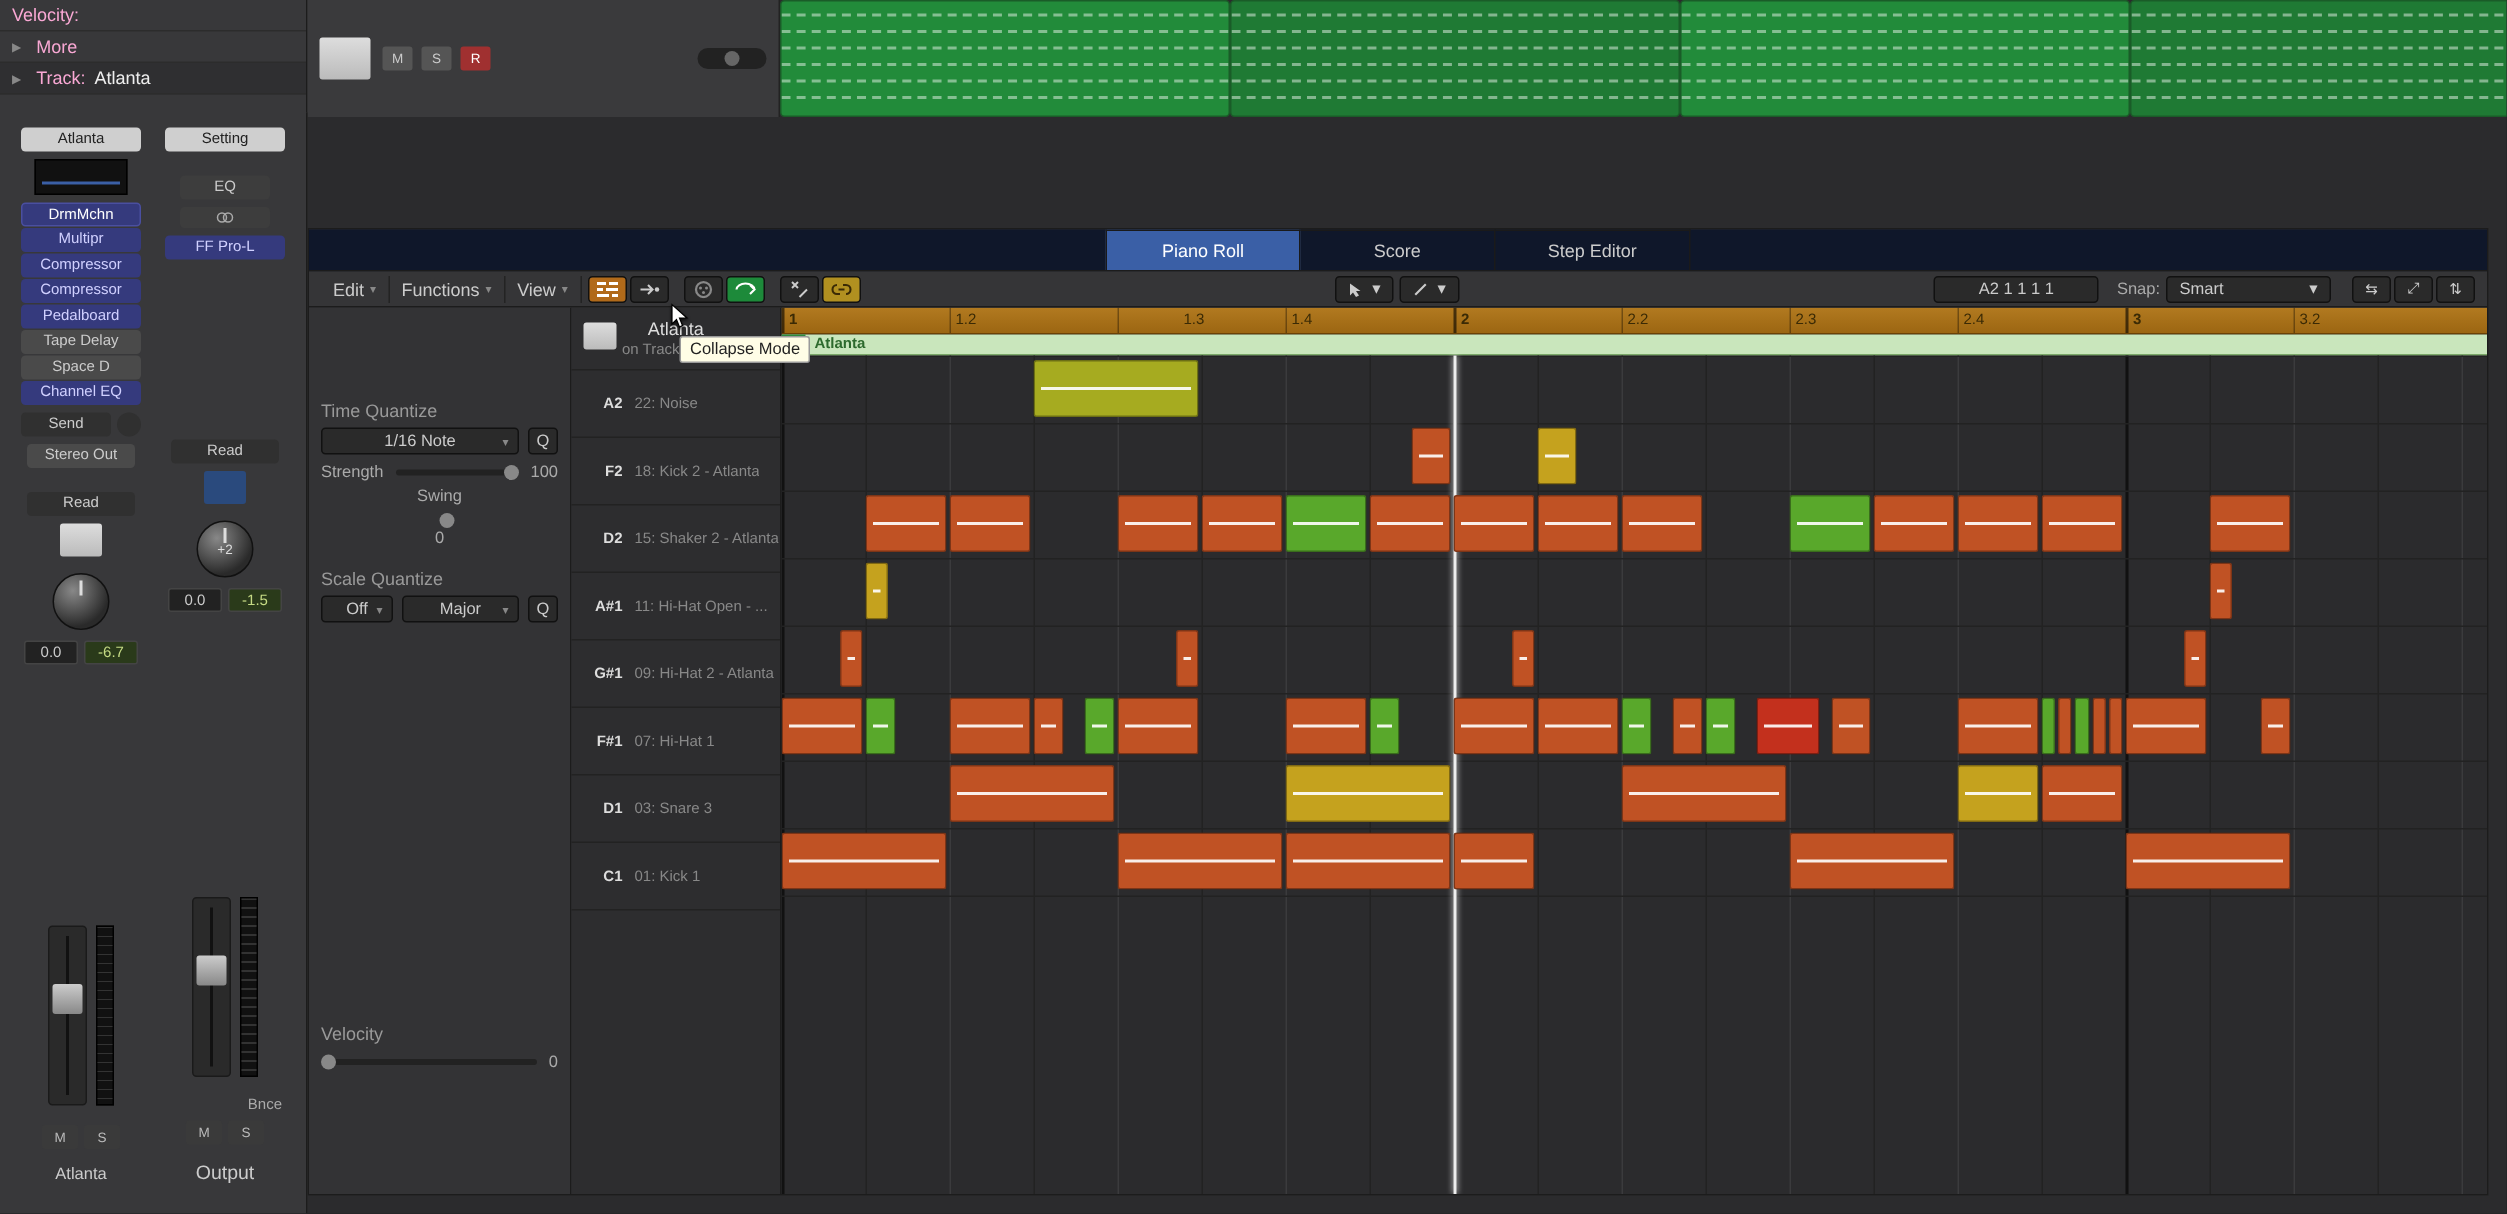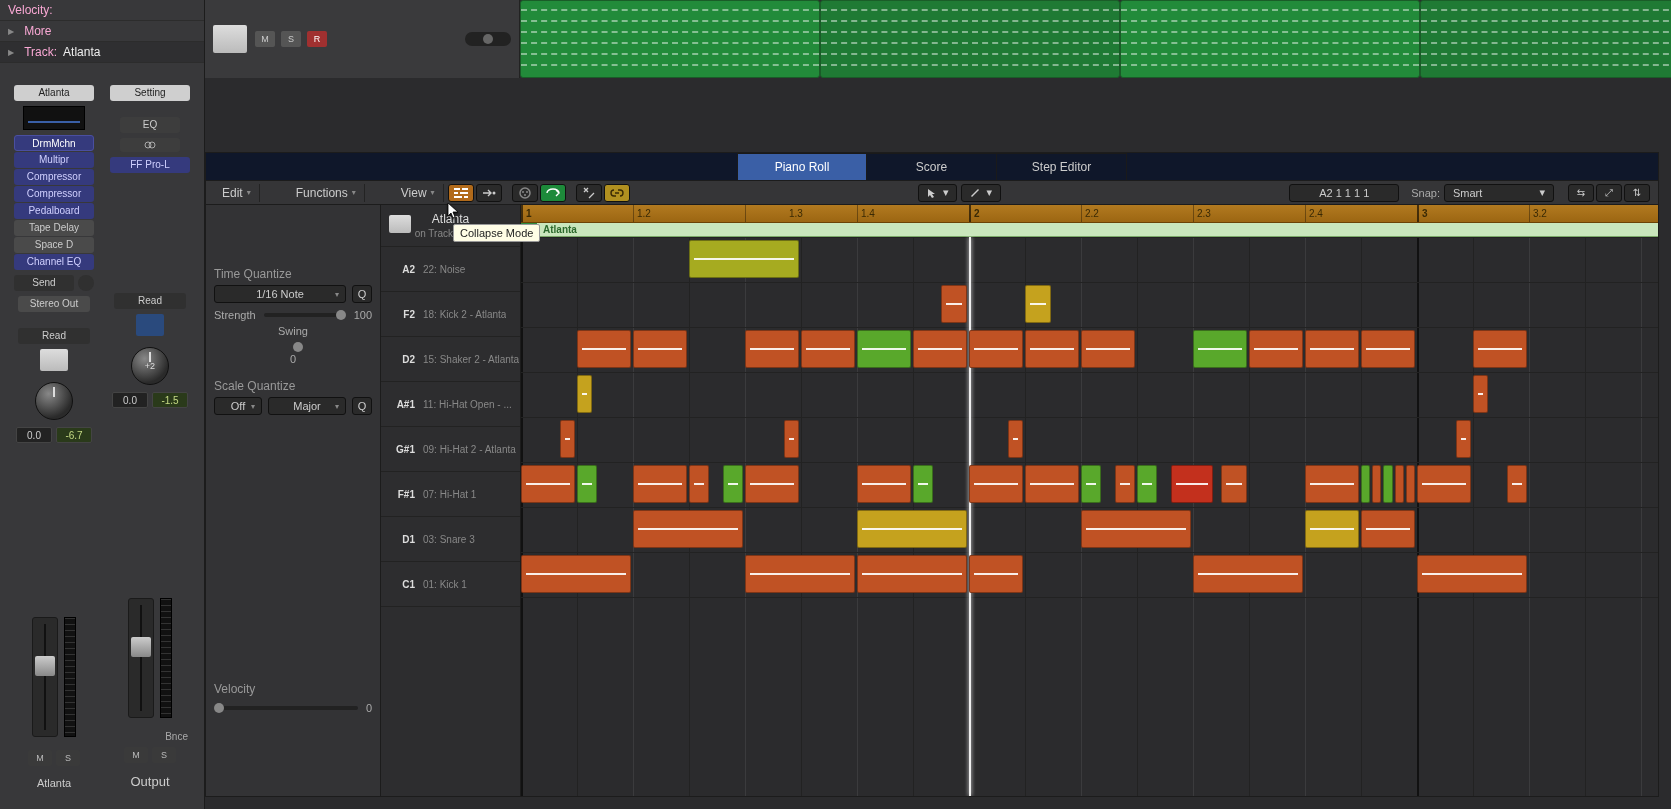--- a/index.html
+++ b/index.html
@@ -278,21 +278,21 @@
   </div>
 
   <div id="editor">
     <div id="editor-tabs">
         <div class="tab active">Piano Roll</div>
         <div class="tab">Score</div>
         <div class="tab">Step Editor</div>
       </div>
 
     <div id="toolbar">
-      <div id="tb-menus" style="display:flex;gap:28px;">
+      <div id="tb-menus" style="display:flex;">
           <div class="tb-drop">Edit</div>
           <div class="tb-drop">Functions</div>
           <div class="tb-drop">View</div>
         </div>
       <div class="tool-group">
         <div class="tb-btn orange">
           <svg width="14" height="10" viewBox="0 0 14 10">
               <rect x="0" y="0" width="6" height="2" fill="#fff"></rect>
               <rect x="8" y="0" width="6" height="2" fill="#fff"></rect>
               <rect x="0" y="4" width="4" height="2" fill="#fff"></rect>

